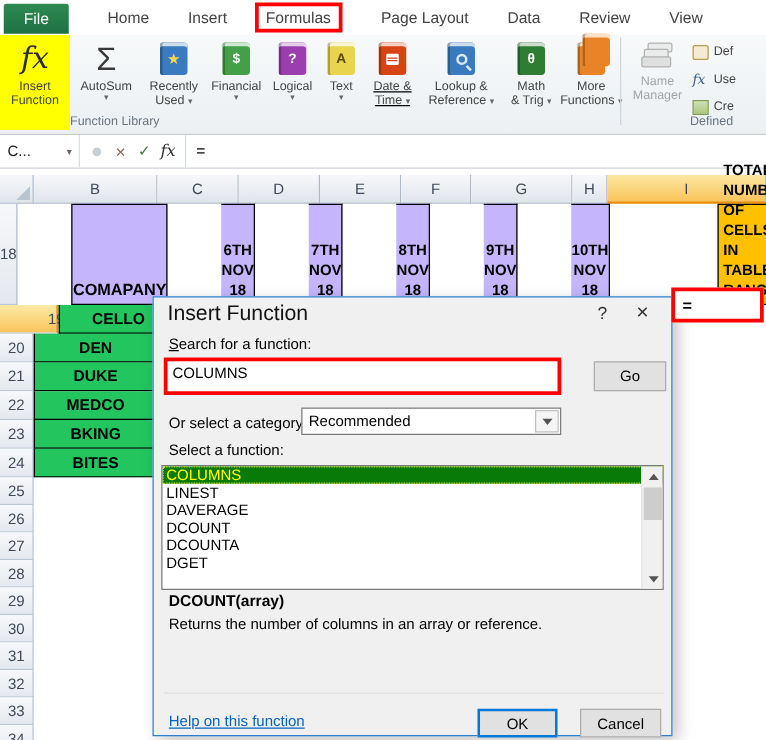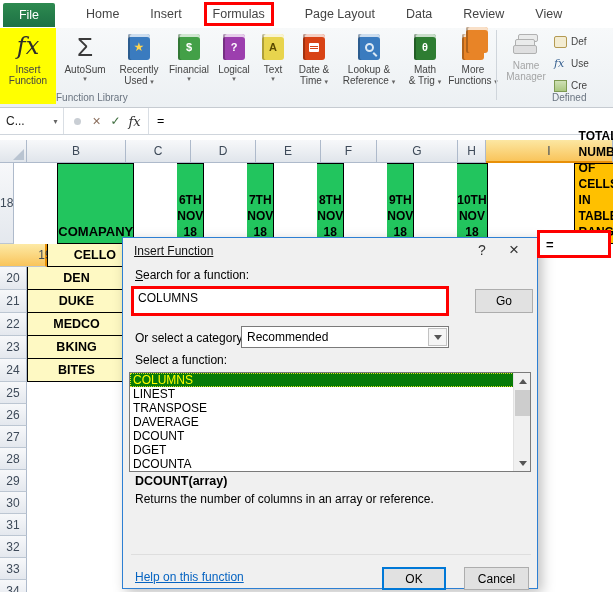--- a/index.html
+++ b/index.html
@@ -73,35 +73,35 @@
   .cw-rh{width:27px;} .cw-b{width:99px;} .cw-cde{width:65px;} .cw-f{width:56px;} .cw-g{width:81px;} .cw-h{width:28px;} .cw-i{width:127px;}
   .colhead { height:23px; background:linear-gradient(#f7f8fa,#e0e5eb); border-right:1px solid #aebacb; border-bottom:1px solid #aebacb; font-size:12px; color:#3e4a59; display:flex; align-items:center; justify-content:center; }
   .colhead.sel { background:linear-gradient(#fce7a2,#f9c45b); border-bottom:2px solid #e89007; }
   .corner { position:relative; }
   .corner::after { content:""; position:absolute; right:2px; bottom:2px; border-left:11px solid transparent; border-bottom:11px solid #b9c4d1; }
   .rowhead { width:27px; background:linear-gradient(#f7f8fa,#e4e8ee); border-right:1px solid #aebacb; border-bottom:1px solid #bcc6d2; font-size:12px; color:#3e4a59; display:flex; align-items:center; justify-content:center; }
   .rowhead.sel { background:linear-gradient(#fdeaa6,#f9c45b); border-right:2px solid #e89007;padding-left:45px; }
   .r18 { height:81px;gap:43px; }
   .r { height:23px; }
   .re { height:22px; }
-  .cell-cyan { background:#22c55e; border-right:1px solid #000; border-top:1px solid #000; border-bottom:1px solid #000; color:#000; font-weight:bold; display:flex; flex-direction:column; justify-content:flex-end; align-items:center; text-align:center; font-size:12px; line-height:16px; padding-bottom:3px; }
+  .cell-cyan { background:#c4b5fd; border-right:1px solid #000; border-top:1px solid #000; border-bottom:1px solid #000; color:#000; font-weight:bold; display:flex; flex-direction:column; justify-content:flex-end; align-items:center; text-align:center; font-size:12px; line-height:16px; padding-bottom:3px; }
   .cell-company-h { border-left:1px solid #000; font-size:13px; }
   .cell-h18 { background:#fff; }
   .cell-total { background:#ffc000; border:1px solid #000; color:#000; font-weight:bold; font-size:12px; line-height:16px; display:flex; flex-direction:column; justify-content:flex-end; padding:2px 2px 3px 4px; }
-  .cell-b { background:#fef9c3; border-left:1px solid #000; border-right:1px solid #000; border-bottom:1px solid #000; font-weight:bold; font-size:12.5px; color:#000; display:flex; align-items:center; justify-content:center; }
+  .cell-b { background:#22c55e; border-left:1px solid #000; border-right:1px solid #000; border-bottom:1px solid #000; font-weight:bold; font-size:12.5px; color:#000; display:flex; align-items:center; justify-content:center; }
   .cell-t { background:#fff; border-right:1px solid #000; }
   .blank { background:#fff; }
 
   
   .i19-box { position:absolute; left:537px; top:230px; width:74px; height:28px; background:#fff; border:3px solid #fe0000; z-index:30; display:flex; align-items:center; font-size:13px; font-weight:bold; color:#000; padding-left:6px; }
 
   
   .dialog { position:absolute; left:122px; top:237px; width:416px; height:352px; background:#f0f0f0; border:1px solid #2d7fd3; box-shadow:4px 4px 12px rgba(0,0,0,.25); z-index:20; font-size:12px; color:#000; }
   .dlg-title { position:absolute; left:0; top:0; width:100%; height:26px; display:flex; align-items:center; }
-  .dlg-title-text { padding-left:11px; font-size:12px; color:#111;text-decoration:underline; }
+  .dlg-title-text { padding-left:11px; font-size:17px; color:#111; }
   .dlg-help { position:absolute; left:350px; top:4px; width:18px; text-align:center; font-size:14px; color:#333; cursor:pointer; }
   .dlg-close { position:absolute; left:380px; top:2px; width:22px; text-align:center; font-size:17px; color:#333; cursor:pointer; }
   .dlg-search-label { position:absolute; left:12px; top:30px; }
   .dlg-search-label::first-letter { text-decoration:underline; }
   .dlg-search { position:absolute; left:8px; top:48px; width:318px; height:30px; background:#fff; border:3px solid #fe0000; font-size:12px; padding:2px 4px 12px 4px; font-family:"Liberation Sans", sans-serif; color:#000; }
   .dlg-go { position:absolute; left:352px; top:51px; width:58px; height:24px; background:#e1e1e1; border:1px solid #adadad; font-size:12px; display:flex; align-items:center; justify-content:center; cursor:pointer; }
   .dlg-go::first-letter { text-decoration:underline; }
   .dlg-cat-label { position:absolute; left:12px; top:93px; }
   .dlg-select { position:absolute; left:118px; top:88px; width:208px; height:22px; background:#fff; border:1px solid #7a7a7a; display:flex; align-items:center; padding-left:5px; cursor:pointer; }
   .sel-arrowbox { position:absolute; right:1px; top:1px; width:19px; height:18px; background:#f5f5f5; border:1px solid #c2c2c2; display:flex; align-items:center; justify-content:center; }
@@ -184,21 +184,21 @@
   <div class="rbtn" style="left:256px; width:34px;">
     <span class="ric">
         <span class="book bk-yellow">
           <span class="bk-glyph dark">A</span>
         </span>
       </span>
     <span class="rlabel">Text</span>
     <span class="rarrow">▾</span>
   </div>
 
-  <div class="rbtn" style="left:292px; width:44px;">
+  <div class="rbtn" style="left:292px; width:44px;text-decoration:underline;">
     <span class="ric">
         <span class="book bk-red">
           <span class="cal"></span>
         </span>
       </span>
     <span class="rlabel">Date &amp;</span>
     <span class="rlabel"><span>Time</span> <span class="rarrow">▾</span></span>
   </div>
 
   <div class="rbtn" style="left:338px; width:62px;">
@@ -397,25 +397,24 @@
     <span>Recommended</span>
     <span class="sel-arrowbox">
         <span class="tri-down"></span>
       </span>
   </div>
 
   <div class="dlg-fn-label">Select a function:</div>
   <div class="dlg-list">
     <div class="fn-item sel">COLUMNS</div>
     <div class="fn-item">LINEST</div>
-    <div class="fn-item">TRANSPOSE</div>
     <div class="fn-item">DAVERAGE</div>
     <div class="fn-item">DCOUNT</div>
+    <div class="fn-item">DCOUNTA</div>
     <div class="fn-item">DGET</div>
-    <div class="fn-item">DCOUNTA</div>
     <div class="list-scroll">
       <div class="scr-btn scr-up">
           <span class="tri-up"></span>
         </div>
       <div class="scr-thumb"></div>
       <div class="scr-btn scr-down">
           <span class="tri-down"></span>
         </div>
     </div>
   </div>

